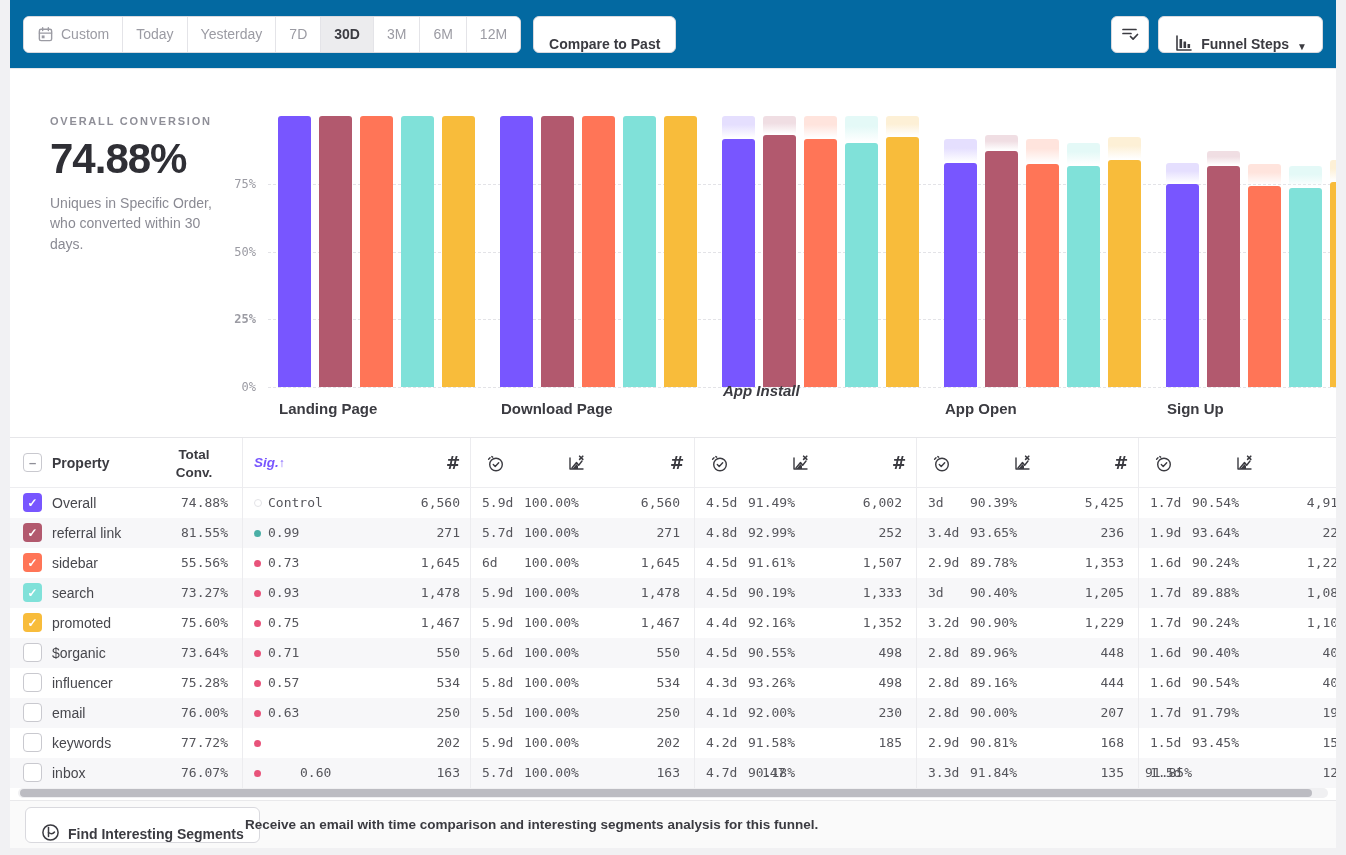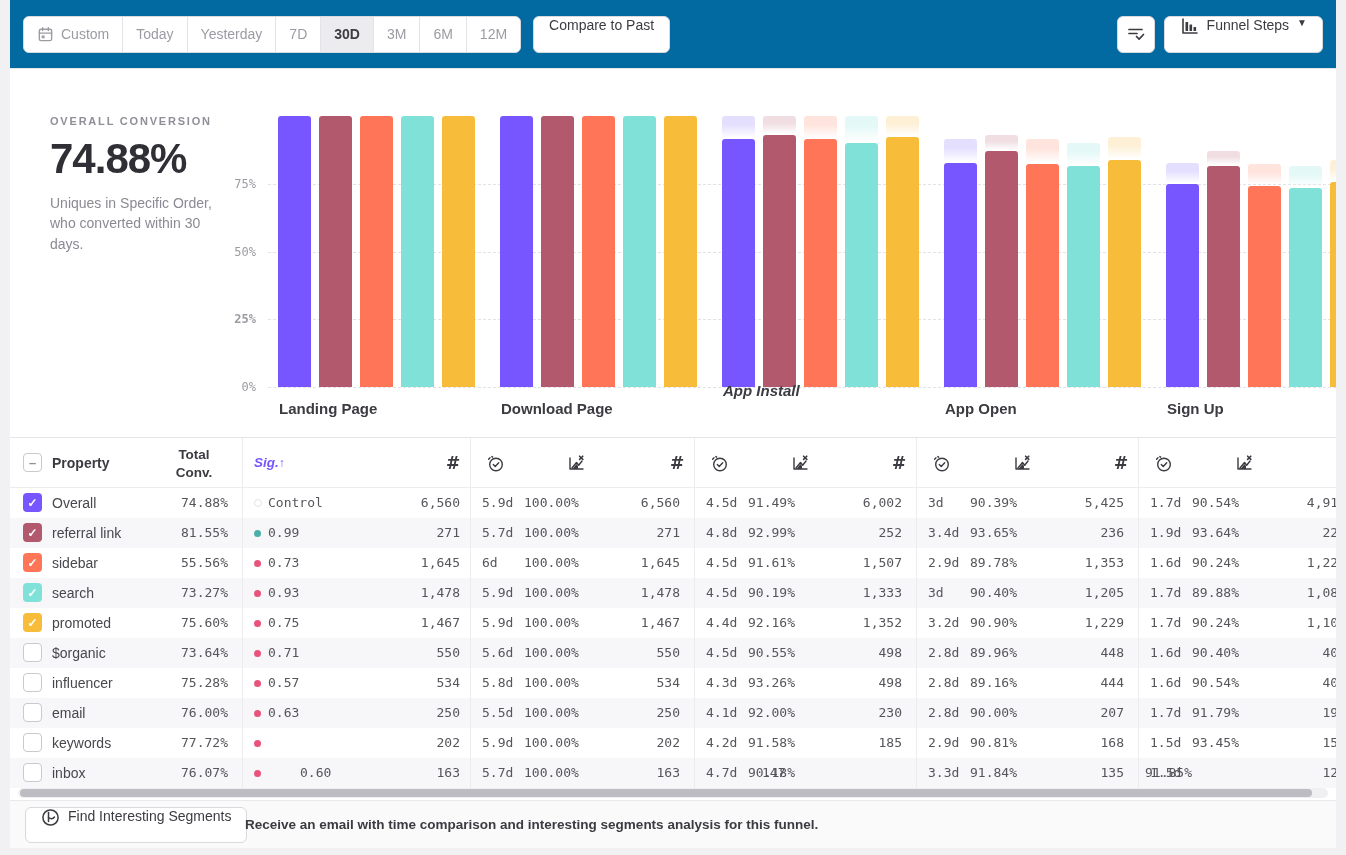--- a/index.html
+++ b/index.html
@@ -5,21 +5,21 @@
   * { margin:0; padding:0; box-sizing:border-box; }
   html,body { width:1346px; height:855px; background:#f1f1f3; font-family:"Liberation Sans",sans-serif; overflow:hidden; }
   #card { position:absolute; left:10px; top:0; width:1326px; height:848px; background:#fff; overflow:hidden; }
 
   
   #toolbar { position:absolute; left:0; top:0; width:100%; height:69px; background:#0369a1; border-bottom:1px solid #e7e7ea; display:flex; align-items:center; padding:0 13px; }
   .seg { display:flex; align-items:stretch; height:37px; border:1px solid #d9d9de; border-radius:6px; overflow:hidden; background:#fff; }
   .seg-item { display:flex; align-items:center; gap:7px; padding:0 13px; font-size:14px; color:#9b9ba3; cursor:pointer; border-right:1px solid #e4e4e8; background:#fff; white-space:nowrap; }
   .seg-item:last-child { border-right:none; }
   .seg-item.active { background:#ececee; color:#3b3b41; font-weight:bold; }
-  .btn { display:flex; align-items:flex-start; gap:8px; height:37px; padding:0 15px; border:1px solid #d9d9de; border-radius:6px; background:#fff; font-size:14px; font-weight:normal; color:#3b3b41; cursor:pointer; white-space:nowrap; }
+  .btn { display:flex; align-items:flex-end; gap:8px; height:37px; padding:0 15px; border:1px solid #d9d9de; border-radius:6px; background:#fff; font-size:14px; font-weight:bold; color:#3b3b41; cursor:pointer; white-space:nowrap; }
   #compare-btn { margin-left:12px; }
   #toolbar-right { margin-left:auto; display:flex; align-items:center; gap:9px; }
   .icon-btn { width:38px; height:37px; border:1px solid #d9d9de; border-radius:6px; background:#fff; display:flex; align-items:center; justify-content:center; cursor:pointer; }
   .caret { font-size:10px; color:#3b3b41; }
   svg { display:block; }
 
   
   #chart { position:absolute; left:0; top:70px; width:1326px; height:367px; background:#fff; }
   #summary { position:absolute; left:40px; top:45px; width:185px; }
   #summary-label { font-size:11px; font-weight:bold; letter-spacing:1.8px; color:#8f8f98; }

